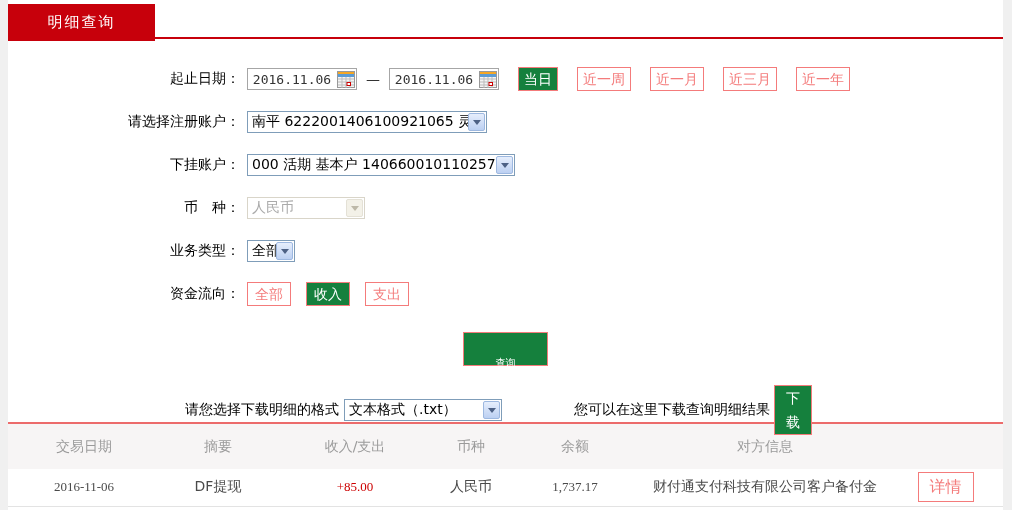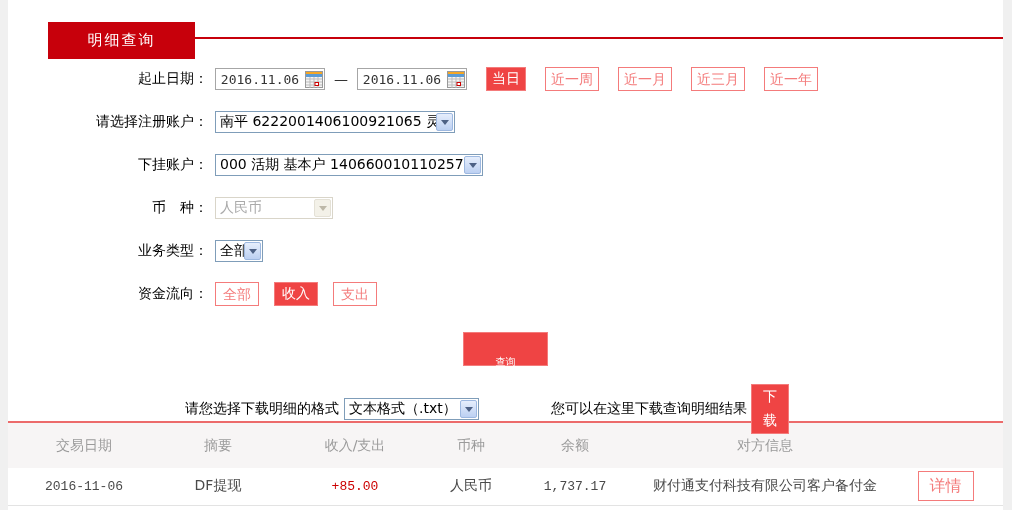--- a/index.html
+++ b/index.html
@@ -2,39 +2,39 @@
 <html><head>
 <meta charset="utf-8">
 <style>
   * { margin:0; padding:0; box-sizing:border-box; }
   html,body { width:1012px; height:510px; overflow:hidden;
     font-family:"DejaVu Sans","Liberation Sans",sans-serif;
     background:#f0f0f0; font-size:14px; color:#333; }
   .panel { position:absolute; left:8px; top:0; width:995px; height:510px; background:#fff; }
 
   
-  .tabbar { height:39px; padding-top:22px; border-bottom:2px solid #c7000b;margin-left:40px; }
+  .tabbar { height:39px; padding-top:4px; border-bottom:2px solid #c7000b; }
   .tab { width:147px; height:37px; background:#c7000b; color:#fff;
     text-align:center; line-height:37px; font-size:15px; letter-spacing:2px; cursor:pointer; }
 
   
   .form { padding-top:28px; }
-  .frow { display:flex; align-items:center; min-height:24px; margin-bottom:19px; }
+  .frow { display:flex; align-items:center; min-height:24px; margin-bottom:19px;margin-left:32px; }
   .flabel { width:207px; text-align:right; padding-right:7px; color:#000; white-space:pre; }
 
   .dateinput { display:inline-flex; align-items:center; width:110px; height:22px;
     border:1px solid #a6a6a6; background:#fff; cursor:text; }
   .dateval { flex:1; text-align:center; font-family:"DejaVu Sans Mono","Liberation Mono",monospace;
     font-size:13px; color:#333; }
   .calicon { width:20px; height:20px; display:flex; align-items:center; justify-content:center; cursor:pointer; }
   .dash { margin:0 9px; color:#333; }
 
   .btn { display:inline-block; border:1px solid #f47b7b; color:#f47b7b; background:#fff;
     line-height:22px; padding:0 5px; font-size:14px; text-align:center; cursor:pointer; }
-  .btn.filled { background:#ef4444; color:#fff;font-family:Liberation Mono, monospace; }
+  .btn.filled { background:#15803d; color:#fff; }
   .qbtn { margin-left:19px; }
   .qbtn:first-of-type { margin-left:8px; }
 
   .xpselect { display:inline-flex; align-items:center; height:22px; border:1px solid #7f9db9;
     background:#fff; cursor:pointer; }
   .selval { flex:1; padding:0 4px; font-size:14px; color:#000; white-space:nowrap; overflow:hidden; }
   .selarrow { width:17px; height:18px; margin-right:1px; border:1px solid #9db8e0; border-radius:2px;
     background:linear-gradient(#e6eefc,#bcd0f2); display:flex; align-items:center; justify-content:center; }
   .selarrow i { width:0; height:0; border-left:4px solid transparent; border-right:4px solid transparent;
     border-top:5px solid #4d6185; }
@@ -43,33 +43,33 @@
   .xpselect.disabled .selarrow { border-color:#e4e1d6; background:#f3f1e8; }
   .xpselect.disabled .selarrow i { border-top-color:#bdb8a8; }
 
   .flowbtn { width:44px; margin-right:15px; }
 
   .queryrow { margin-top:26px; text-align:center; }
   .querybtn { width:85px; height:27px; line-height:27px; padding:16px; font-size:10px; }
 
   .dlrow { display:flex; align-items:center; margin-top:29px; height:24px; }
   .dltext { margin-left:177px; color:#000; }
-  .dlselect { width:135px; margin-left:5px; }
+  .dlselect { width:158px; margin-left:5px; }
   .dlhint { margin-left:72px; color:#000; }
   .dlbtn { width:38px; margin-left:4px; line-height:24px; }
 
   
   .tablewrap { margin-top:0; border-top:2px solid #ec6b6b; }
   table { width:100%; border-collapse:collapse; table-layout:fixed; }
   col.c1{width:152px} col.c2{width:116px} col.c3{width:158px} col.c4{width:74px}
   col.c5{width:134px} col.c6{width:246px} col.c7{width:115px}
   thead td { height:45px; background:#f7f5f5; color:#9b9b9b; text-align:center; font-size:14px; }
   tbody td { height:37px; text-align:center; color:#4a4a4a; font-size:14px;
     border-bottom:1px solid #e3e3e3; background:#fff; }
-  .num { font-family:Liberation Mono, monospace; font-size:13px; }
+  .num { font-family:Liberation Serif, serif; font-size:13px; }
   .amount { color:#cc0000; }
   .detailbtn { padding:3px 11px; font-size:16px; }
 </style>
 </head>
 <body>
 
 <div class="panel">
 
   <div class="tabbar">
     <div class="tab">明细查询</div>

